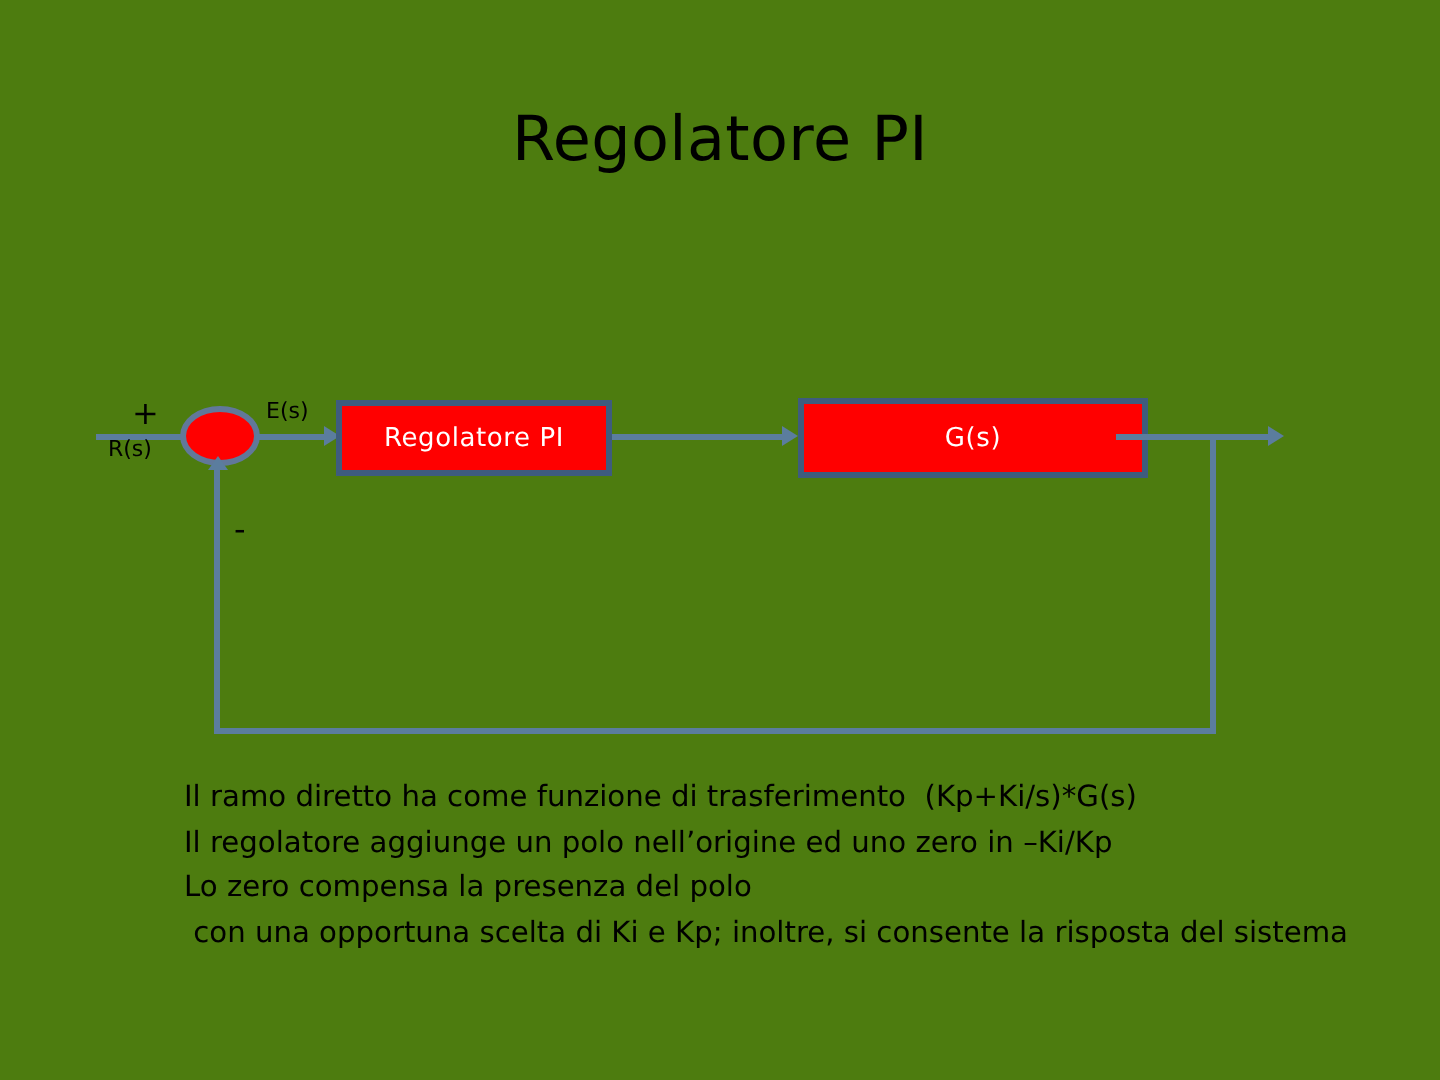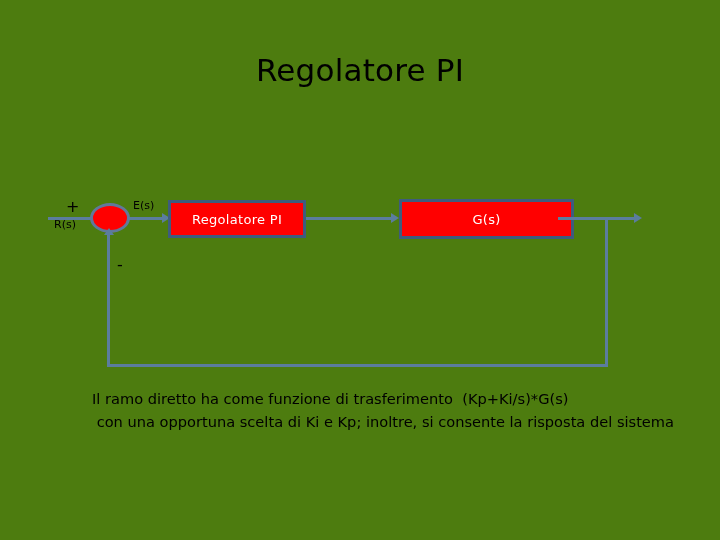--- a/index.html
+++ b/index.html
@@ -169,16 +169,18 @@
 
     <div class="wire wire-v" style="left:107px; top:231px; height:135px;"></div>
     <div class="arrow-up" style="left:104px; top:228px;"></div>
 
     <div class="signal-label" id="label-minus">-</div>
 
   </div>
 
   <div id="body-text">
     <div class="line">Il ramo diretto ha come funzione di trasferimento  (Kp+Ki/s)*G(s)</div>
+    <div class="line">Il regolatore aggiunge un polo nell’origine ed uno zero in –Ki/Kp</div>
+    <div class="line">Lo zero compensa la presenza del polo</div>
     <div class="line"> con una opportuna scelta di Ki e Kp; inoltre, si consente la risposta del sistema</div>
   </div>
 
 </div>
 
 </body></html>

